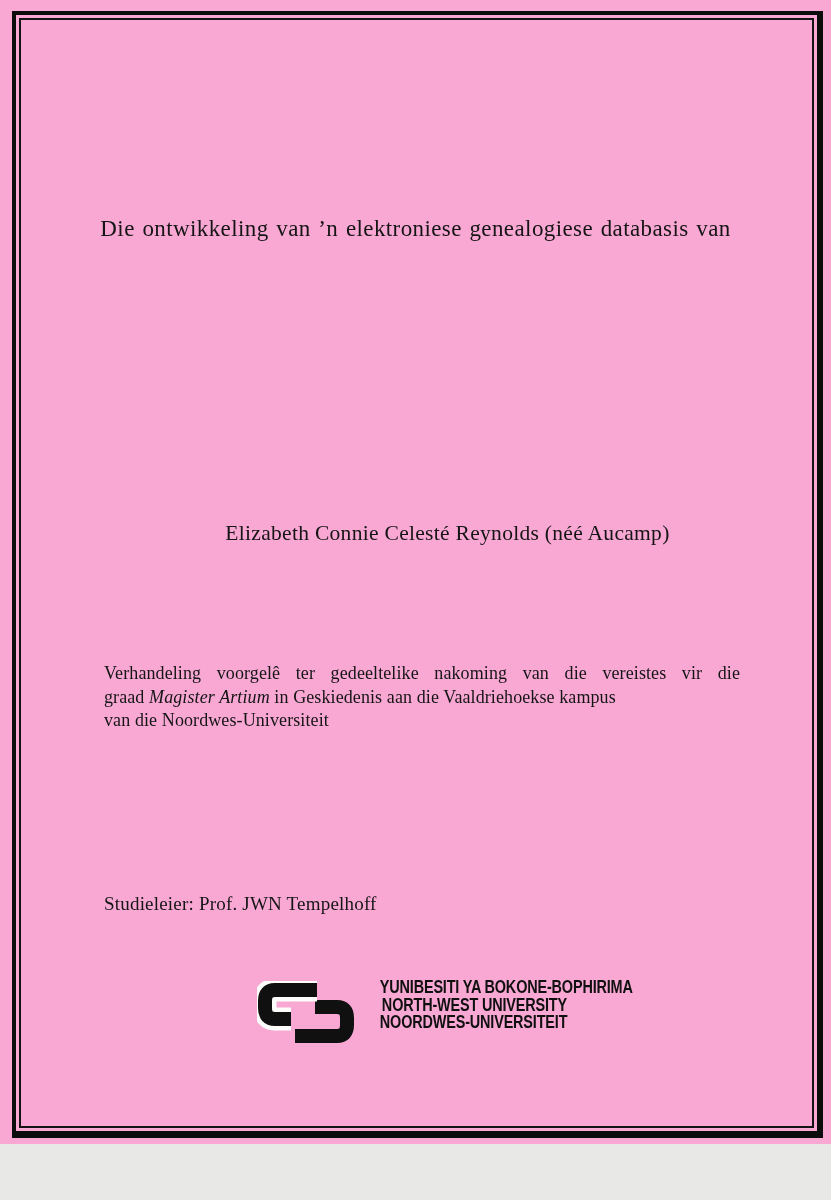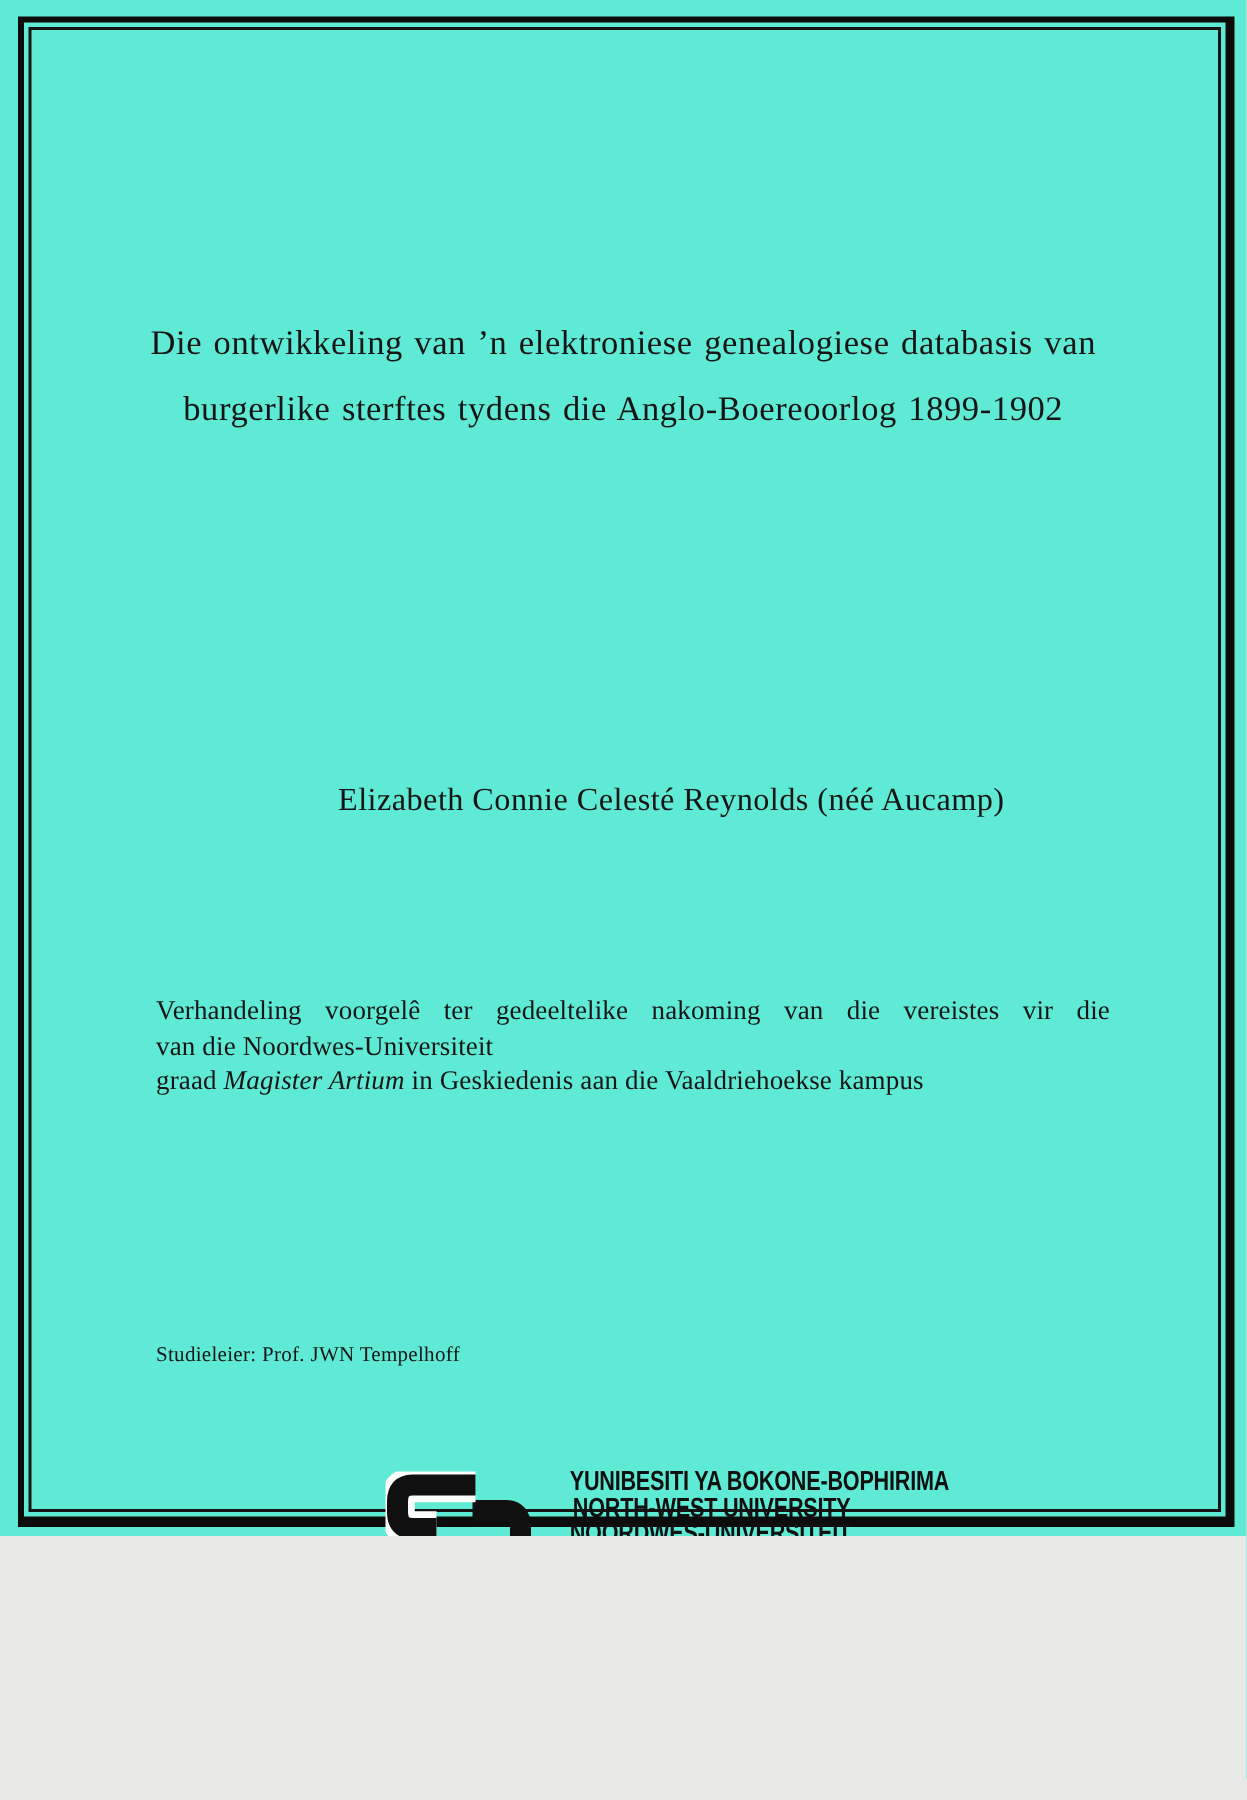--- a/index.html
+++ b/index.html
@@ -1,20 +1,20 @@
 <!DOCTYPE html>
 <html><head>
 <meta charset="utf-8">
 <style>
   html, body { margin: 0; padding: 0; background: #e8e8e6; }
   .page {
     position: relative;
-    width: 831px; height: 1024px;
+    width: 831px; height: 1144px;
     margin: 0 auto;
-    background: #5eead4;
+    background: #f9a8d4;
     overflow: hidden;
     font-family: "Liberation Serif", "DejaVu Serif", serif;
     color: #151515;
   }
   
   .frame-outer {
     position: absolute;
     left: 12px; top: 11px; right: 8px; bottom: 6px;
     border-style: solid;
     border-color: #0c0c0c;
@@ -32,21 +32,21 @@
   .byline  { top: 441px; font-size: 20px; }
   .author  { top: 521px; font-size: 21.5px; letter-spacing: 0.3px; padding-left: 32px; }
   .statement {
     position: absolute; left: 104px; top: 662px; width: 636px;
     font-size: 18px; line-height: 23.5px; letter-spacing: 0.1px; font-family: Liberation Serif, serif;
   }
   .statement .justified { text-align: justify; text-align-last: justify; }
   .statement .it { font-style: italic; }
   .supervisor-block {
     position: absolute; left: 104px; top: 891px;
-    font-size: 14px; line-height: 25px; letter-spacing: 0.2px;
+    font-size: 19px; line-height: 25px; letter-spacing: 0.2px;
   }
   .logo-block { position: absolute; left: 257px; top: 981px; width: 320px; height: 70px; }
   .logo-mark { position: absolute; left: 0; top: 0; }
   .logo-text {
     position: absolute; left: 70px; top: -3px; width: 240px;
     font-family: "Liberation Sans", "DejaVu Sans", sans-serif;
     font-weight: 700; font-size: 18.5px; line-height: 17.5px;
     letter-spacing: -0.2px; text-align: right; white-space: nowrap;
     transform: scaleX(0.78); transform-origin: right top;
     color: #101010;
@@ -56,29 +56,28 @@
 <body>
 
 <div class="page">
 
   <div class="frame-outer">
     <div class="frame-inner"></div>
   </div>
 
   <div class="centered title-line title-1">Die ontwikkeling van ’n elektroniese genealogiese databasis van</div>
 
-  <div class="centered title-line title-2">burgerlike sterftes tydens die Anglo-Boereoorlog 1899-1902</div>
 
 
   <div class="centered author">Elizabeth Connie Celesté Reynolds (néé Aucamp)</div>
 
   <div class="statement">
     <div class="justified">Verhandeling voorgelê ter gedeeltelike nakoming van die vereistes vir die</div>
+    <div><span>graad </span><span class="it">Magister Artium</span><span> in Geskiedenis aan die Vaaldriehoekse kampus</span></div>
     <div>van die Noordwes-Universiteit</div>
-    <div><span>graad </span><span class="it">Magister Artium</span><span> in Geskiedenis aan die Vaaldriehoekse kampus</span></div>
   </div>
 
   <div class="supervisor-block">
     <div>Studieleier: Prof. JWN Tempelhoff</div>
   </div>
 
   <div class="logo-block">
     <svg class="logo-mark" width="100" height="66" viewBox="0 0 100 66" aria-hidden="true">
 
       <path d="M38 55 H80 Q90 55 90 44 V37 Q90 26 80 26 H58" fill="none" stroke="#101010" stroke-width="14" stroke-linecap="butt"></path>

